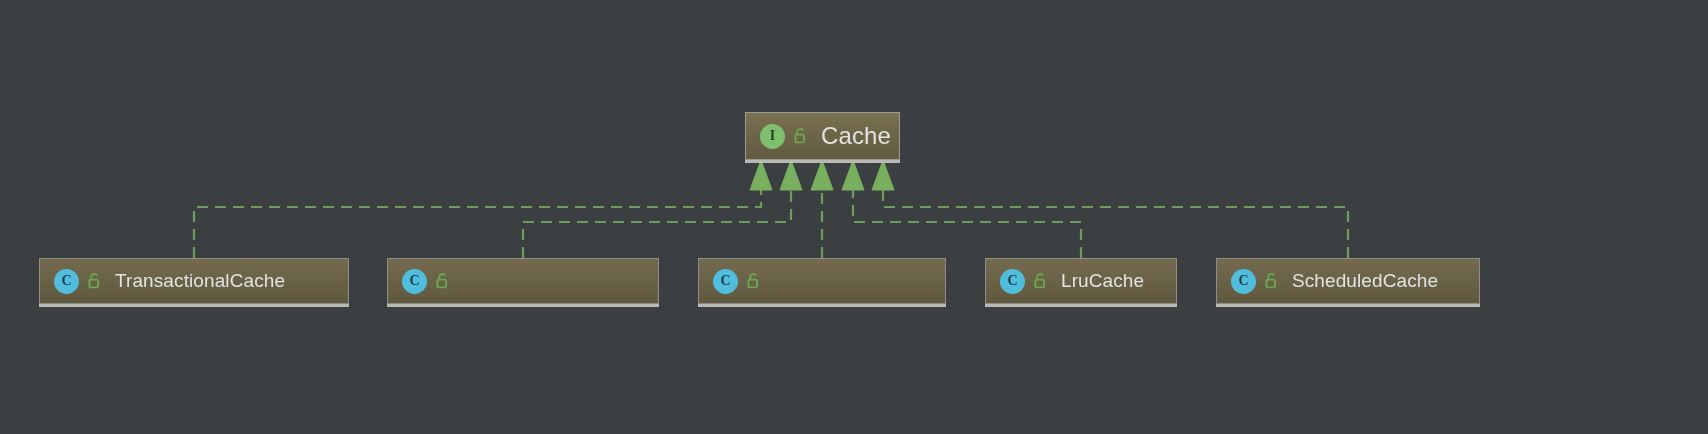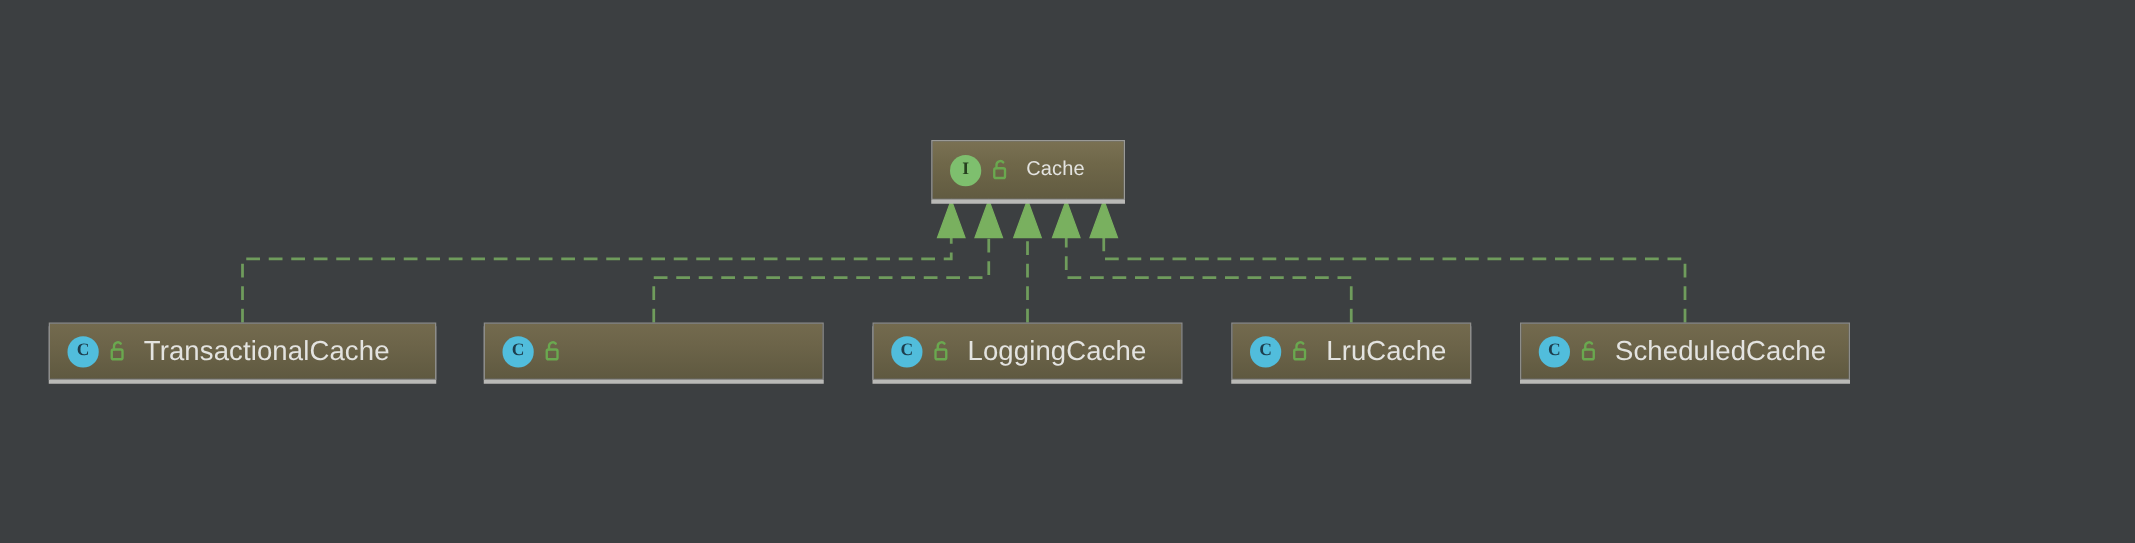--- a/index.html
+++ b/index.html
@@ -63,26 +63,26 @@
   }
   .lock-icon {
     flex: 0 0 auto;
     width: 17px;
     height: 18px;
     margin-right: 12px;
     display: block;
   }
   .node-label {
     color: #e3e3e0;
-    font-size: 22px;
+    font-size: 19px;
     white-space: nowrap;
     letter-spacing: 0.1px;
   }
   .uml-node.root .node-label {
-    font-size: 16px;
+    font-size: 24px;
   }
 </style>
 </head>
 <body>
 
 <div id="canvas" style="background: rgb(60, 63, 65); width: 1708px; height: 434px;">
 
   <svg id="edge-layer" viewBox="0 0 1708 434" width="1708" height="434" xmlns="http://www.w3.org/2000/svg">
 
     <g>
@@ -136,21 +136,20 @@
       <rect x="3.4" y="7.6" width="8.6" height="7.8" rx="1.3" fill="none" stroke="#6aa84f" stroke-width="1.9"></rect>
     </svg>
   </div>
 
   <div class="uml-node" id="node-logging-cache" style="left: 698px; top: 258px; width: 248px; height: 46px;">
     <span class="node-badge class-badge" style="background: rgb(81, 189, 220);">C</span>
     <svg class="lock-icon" viewBox="0 0 17 18" xmlns="http://www.w3.org/2000/svg">
       <path d="M5.2 7.4 V4.9 a3.1 3.1 0 0 1 5.4 -2.0" fill="none" stroke="#6aa84f" stroke-width="1.9" stroke-linecap="round"></path>
       <rect x="3.4" y="7.6" width="8.6" height="7.8" rx="1.3" fill="none" stroke="#6aa84f" stroke-width="1.9"></rect>
     </svg>
-    <span class="node-label">LoggingCache</span>
   </div>
 
   <div class="uml-node" id="node-lru-cache" style="left: 985px; top: 258px; width: 192px; height: 46px;">
     <span class="node-badge class-badge" style="background: rgb(81, 189, 220);">C</span>
     <svg class="lock-icon" viewBox="0 0 17 18" xmlns="http://www.w3.org/2000/svg">
       <path d="M5.2 7.4 V4.9 a3.1 3.1 0 0 1 5.4 -2.0" fill="none" stroke="#6aa84f" stroke-width="1.9" stroke-linecap="round"></path>
       <rect x="3.4" y="7.6" width="8.6" height="7.8" rx="1.3" fill="none" stroke="#6aa84f" stroke-width="1.9"></rect>
     </svg>
     <span class="node-label">LruCache</span>
   </div>

